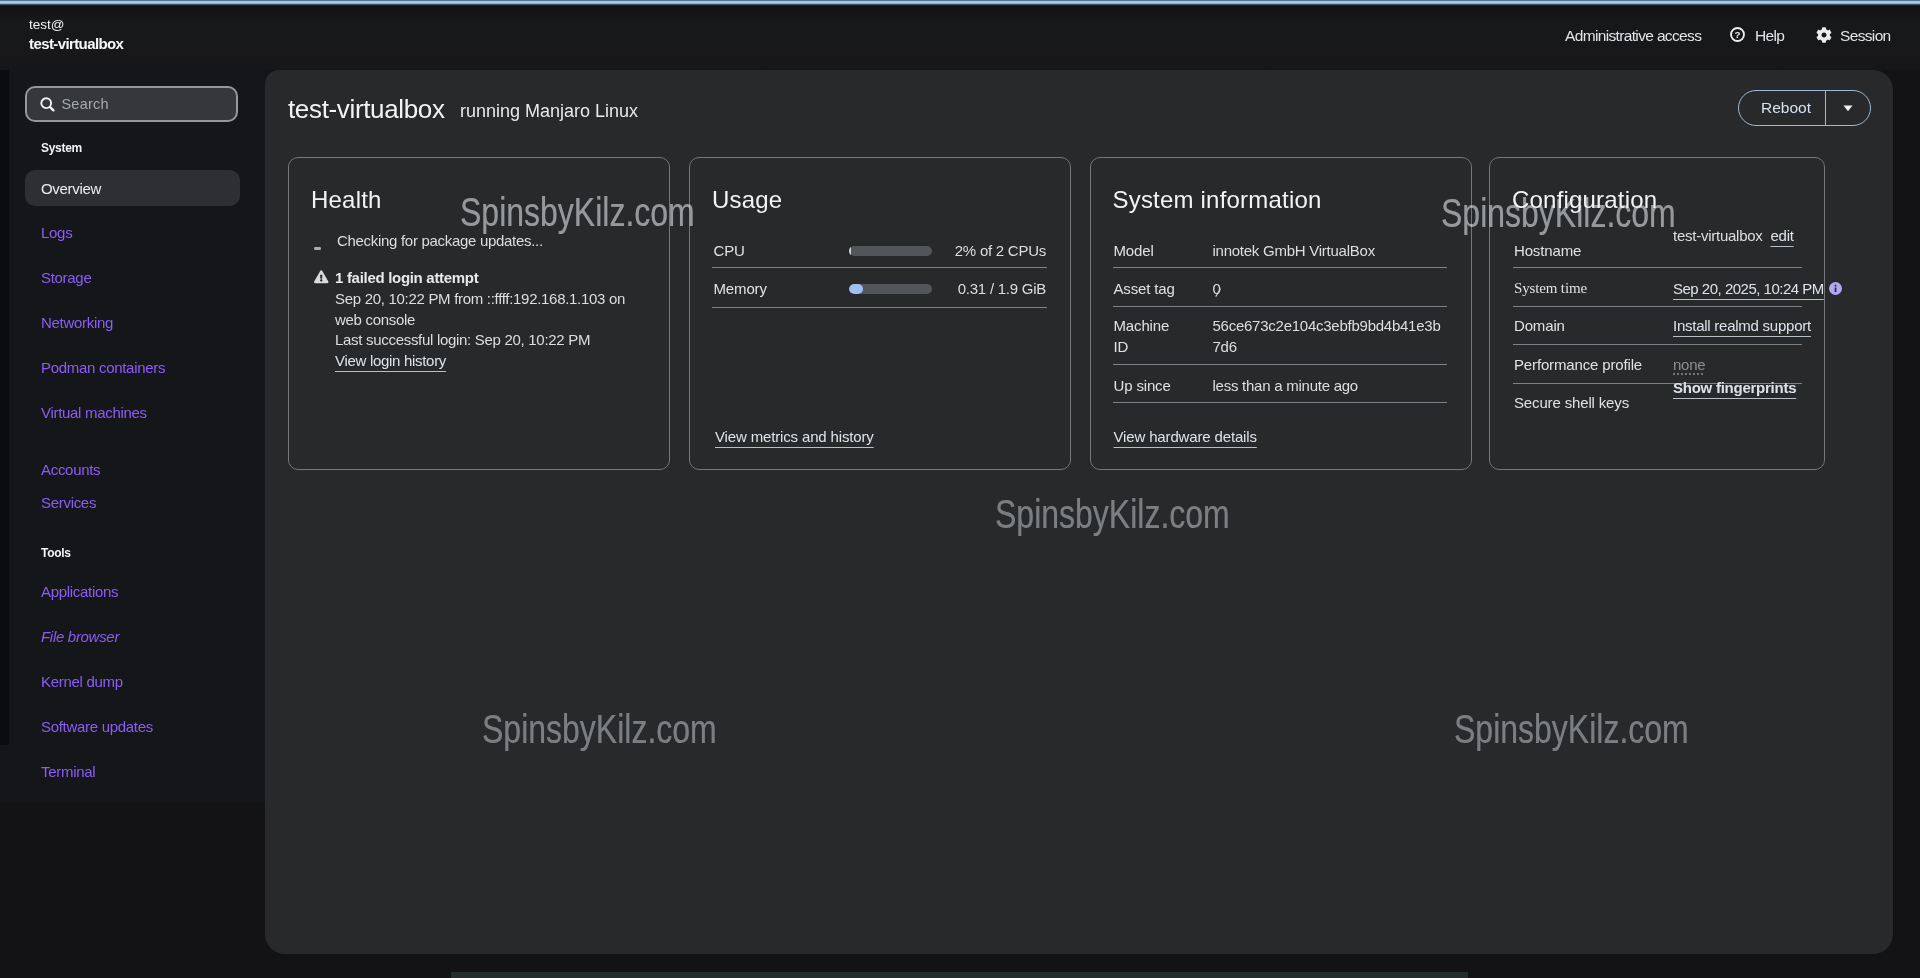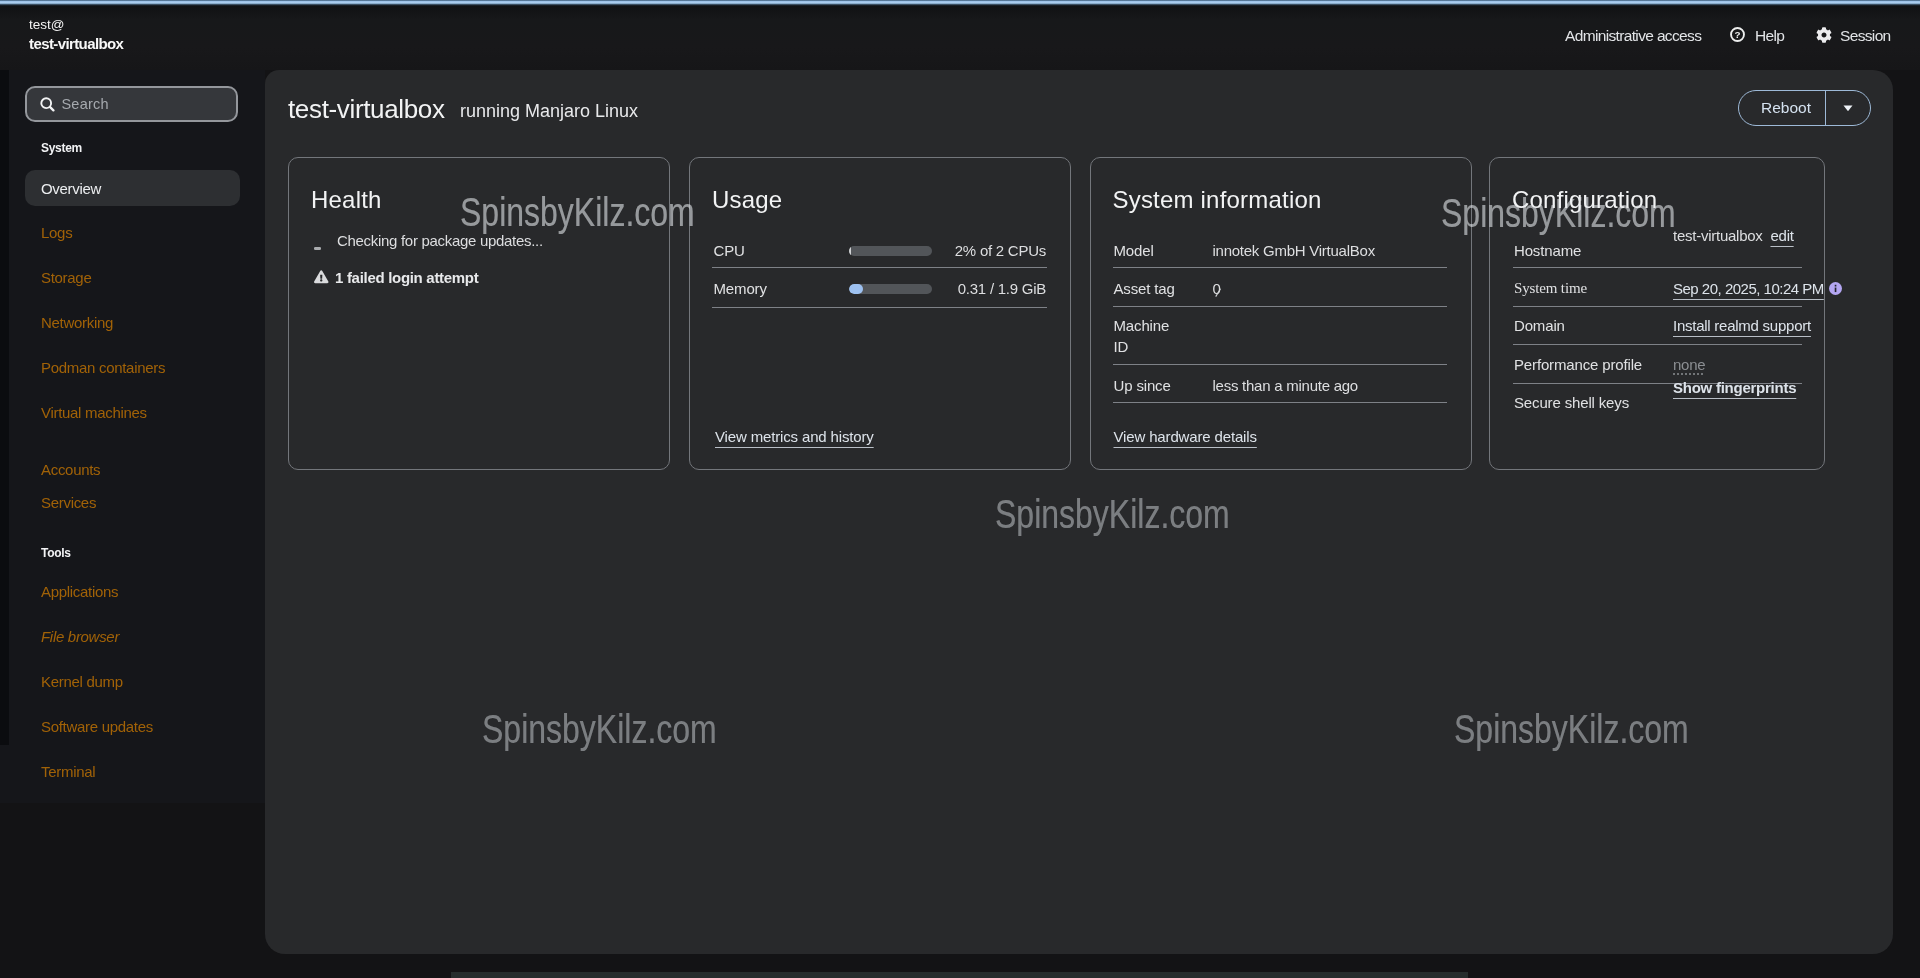--- a/index.html
+++ b/index.html
@@ -14,21 +14,21 @@
 #brand2 { left:29px; top:35px; font-size:15px; letter-spacing:-0.6px; font-weight:bold; color:#f8f8f8; }
 .mi { position:absolute; color:#e2e4e7; font-size:15.5px; letter-spacing:-0.65px; top:26.5px; }
 
 
 #sidebar { left:0; top:70px; width:265px; height:733px; background:#15161a; }
 #strack { left:0; top:70px; width:9px; height:675px; background:#0b0c0f; }
 #search { left:25px; top:86px; width:213px; height:36px; background:#35373b; border:2px solid #94979c; border-radius:10px; display:flex; align-items:center; }
 #search svg { margin-left:12.5px; }
 #search span { margin-left:7px; color:#a5a9ae; font-size:14.5px; letter-spacing:0.2px; }
 .navhead { position:absolute; left:41px; font-size:12px; letter-spacing:-0.3px; font-weight:bold; color:#f2f3f5; }
-.navitem { position:absolute; left:41px; font-size:15px; letter-spacing:-0.3px; color:#a16207; }
+.navitem { position:absolute; left:41px; font-size:15px; letter-spacing:-0.3px; color:#8b5cf6; }
 #selitem { left:25px; top:169.5px; width:215px; height:36px; background:#2d2f32; border-radius:10px; }
 .navitem.sel { color:#eceef0; }
 
 
 #content { left:265px; top:70px; width:1628px; height:884px; background:#28292b; border-radius:14px 20px 20px 20px; }
 #pgtitle { left:288px; top:93.5px; font-size:26px; color:#f2f3f4; letter-spacing:-0.35px;}
 #pgsub { left:460px; top:100.5px; font-size:18px; color:#e8e9eb; }
 
 
 #reboot { left:1738px; top:90px; width:133px; height:36px; border:1px solid #9db9d7; border-radius:18px; display:flex; }
@@ -120,20 +120,21 @@
 </div>
 
 <div class="card" id="card1">
   <div class="ctitle">Health</div>
   <div class="abs" style="left:25px; top:89px; width:7px; height:2.5px; background:#a9abae; border-radius:1.2px;"></div>
   <div class="abs t16" style="left:48px; top:72.7px; line-height:20.7px; letter-spacing:-0.3px;">Checking for package updates...</div>
   <svg class="abs" style="left:25px; top:112px;" width="14.5" height="13.5" viewBox="0 0 576 512">
       <path fill="#dadbdd" d="M569.5 440C588 472 564.8 512 527.9 512H48.1c-36.9 0-60-40.1-41.6-72L246.4 24c18.5-32 64.7-32 83.2 0l239.9 416zM288 354c-25.4 0-46 20.6-46 46s20.6 46 46 46 46-20.6 46-46-20.6-46-46-46zm-43.7-165.3l7.4 136c.3 6.4 5.6 11.3 12 11.3h48.5c6.4 0 11.6-5 12-11.3l7.4-136c.4-6.9-5.1-12.7-12-12.7h-63.4c-6.9 0-12.4 5.8-12 12.7z"></path>
     </svg>
   <div class="abs t16" style="left:46px; top:110.3px; line-height:20.7px; font-weight:bold; color:#e8e9eb; letter-spacing:-0.3px;">1 failed login attempt</div>
+  <div class="abs t16" style="left:46px; top:131px; width:310px; line-height:20.7px; letter-spacing:-0.3px;">Sep 20, 10:22 PM from ::ffff:192.168.1.103 on web console<br>Last successful login: Sep 20, 10:22 PM<br><span class="link">View login history</span></div>
 </div>
 
 <div class="card" id="card2">
   <div class="ctitle">Usage</div>
   <div class="dlabel" style="left:23.5px; top:84px;">CPU</div>
   <div class="bar" style="top:88px;">
       <div class="fill" style="width:2.5px; background:#d0d2d4;"></div>
     </div>
   <div class="dvalue" style="right:24px; top:84px;">2% of 2 CPUs</div>
   <div class="divl" style="left:22px; right:23px; top:109.4px;"></div>
@@ -150,20 +151,21 @@
   <div class="ctitle">System information</div>
   <div class="dlabel" style="left:23px; top:84px;">Model</div>
   <div class="dvalue" style="left:122px; top:84px;">innotek GmbH VirtualBox</div>
   <div class="divl" style="left:22px; right:24px; top:109.4px;"></div>
   <div class="dlabel" style="left:23px; top:121.5px;">Asset tag</div>
   <div class="dvalue" style="left:122px; top:121.5px;">0<span class="abs" style="left:1px; top:4.5px; width:8px; height:10px;"><svg width="8" height="10" viewBox="0 0 8 10">
           <line x1="6.5" y1="0.8" x2="1.7" y2="8.6" stroke="#d4d5d7" stroke-width="1.1"></line>
         </svg></span></div>
   <div class="divl" style="left:22px; right:24px; top:148.2px;"></div>
   <div class="dlabel" style="left:23px; top:157.3px; line-height:21px;">Machine<br>ID</div>
+  <div class="dvalue" style="left:122px; top:157.3px; line-height:21px;">56ce673c2e104c3ebfb9bd4b41e3b<br>7d6</div>
   <div class="divl" style="left:22px; right:24px; top:206.3px;"></div>
   <div class="dlabel" style="left:23px; top:218.7px;">Up since</div>
   <div class="dvalue" style="left:122px; top:218.7px;">less than a minute ago</div>
   <div class="divl" style="left:22px; right:24px; top:244.4px;"></div>
   <div class="abs t16 link" style="left:23px; top:270px;">View hardware details</div>
 </div>
 
 <div class="card" id="card4">
   <div class="ctitle">Configuration</div>
   <div class="dlabel" style="left:24px; top:84px;">Hostname</div>

